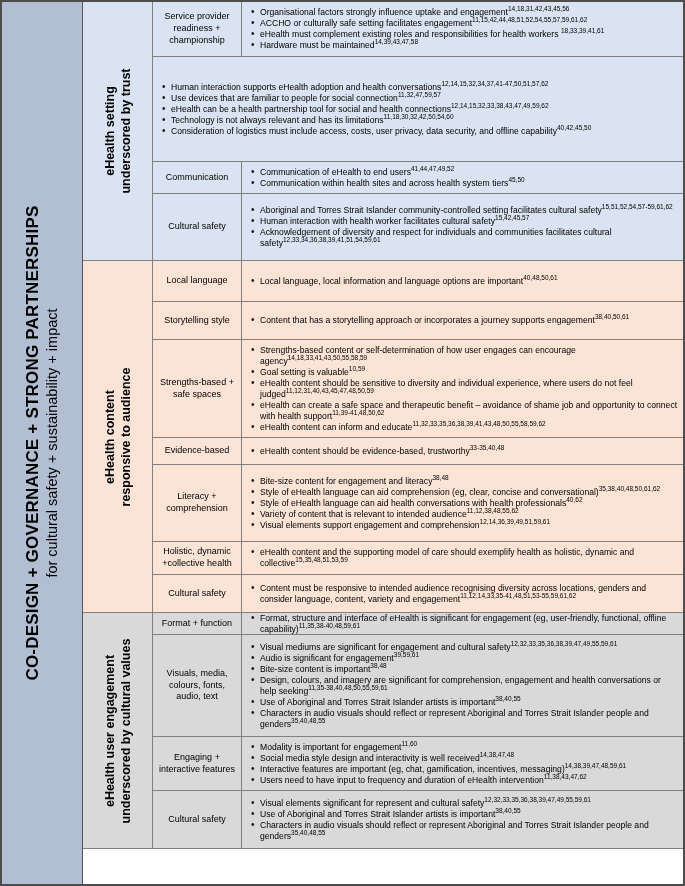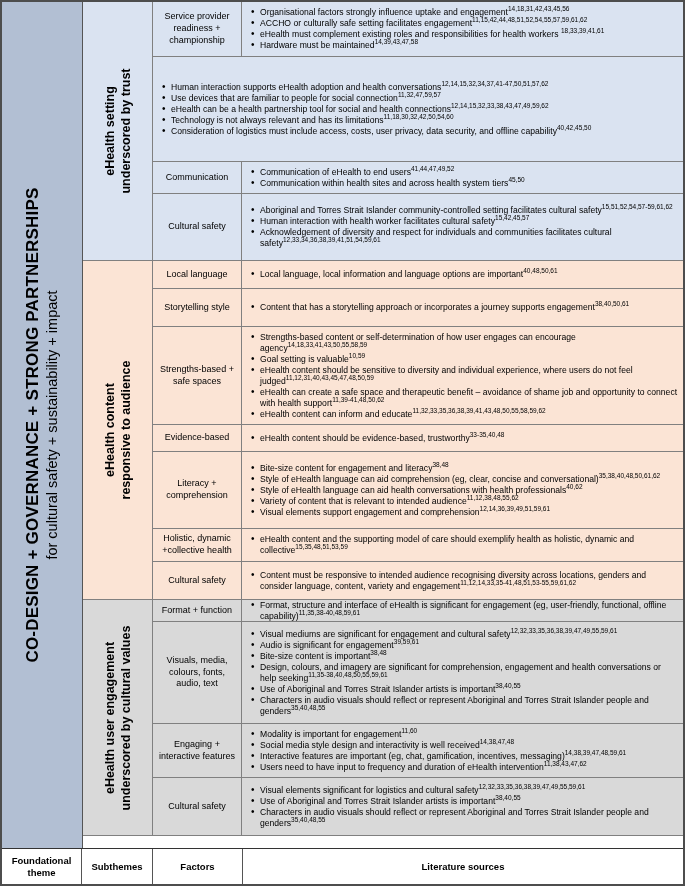--- a/index.html
+++ b/index.html
@@ -110,21 +110,21 @@
       </div>
 
       <div class="section s-content">
         <div class="sub">
           <div class="rot">
             <div class="sub-line">eHealth content</div>
             <div class="sub-line">responsive to audience</div>
           </div>
         </div>
         <div class="rows">
-          <div class="row" style="height:28px">
+          <div class="row" style="height:41px">
             <div class="factor">
                 <span>Local language</span>
               </div>
             <div class="lit">
               <ul class="bullets">
                   <li><span>Local language, local information and language options are important</span><sup>40,48,50,61</sup></li>
                 </ul>
             </div>
           </div>
           <div class="row" style="height:38px">
@@ -243,31 +243,25 @@
                   <li><span>Users need to have input to frequency and duration of eHealth intervention</span><sup>11,38,43,47,62</sup></li>
                 </ul>
             </div>
           </div>
           <div class="row" style="height:58px">
             <div class="factor">
                 <span>Cultural safety</span>
               </div>
             <div class="lit">
               <ul class="bullets">
-                  <li><span>Visual elements significant for logistics and cultural safety</span><sup>12,32,33,35,36,38,39,47,49,55,59,61</sup></li>
+                  <li><span>Visual elements significant for represent and cultural safety</span><sup>12,32,33,35,36,38,39,47,49,55,59,61</sup></li>
                   <li><span>Use of Aboriginal and Torres Strait Islander artists is important</span><sup>38,40,55</sup></li>
                   <li><span>Characters in audio visuals should reflect or represent Aboriginal and Torres Strait Islander people and genders</span><sup>35,40,48,55</sup></li>
                 </ul>
             </div>
           </div>
         </div>
       </div>
 
     </div>
   </div>
 
-  <div class="footer">
-    <div class="fcell fc1">Foundational theme</div>
-    <div class="fcell fc2">Subthemes</div>
-    <div class="fcell fc3">Factors</div>
-    <div class="fcell fc4">Literature sources</div>
-  </div>
 </div>
 
 </body></html>

